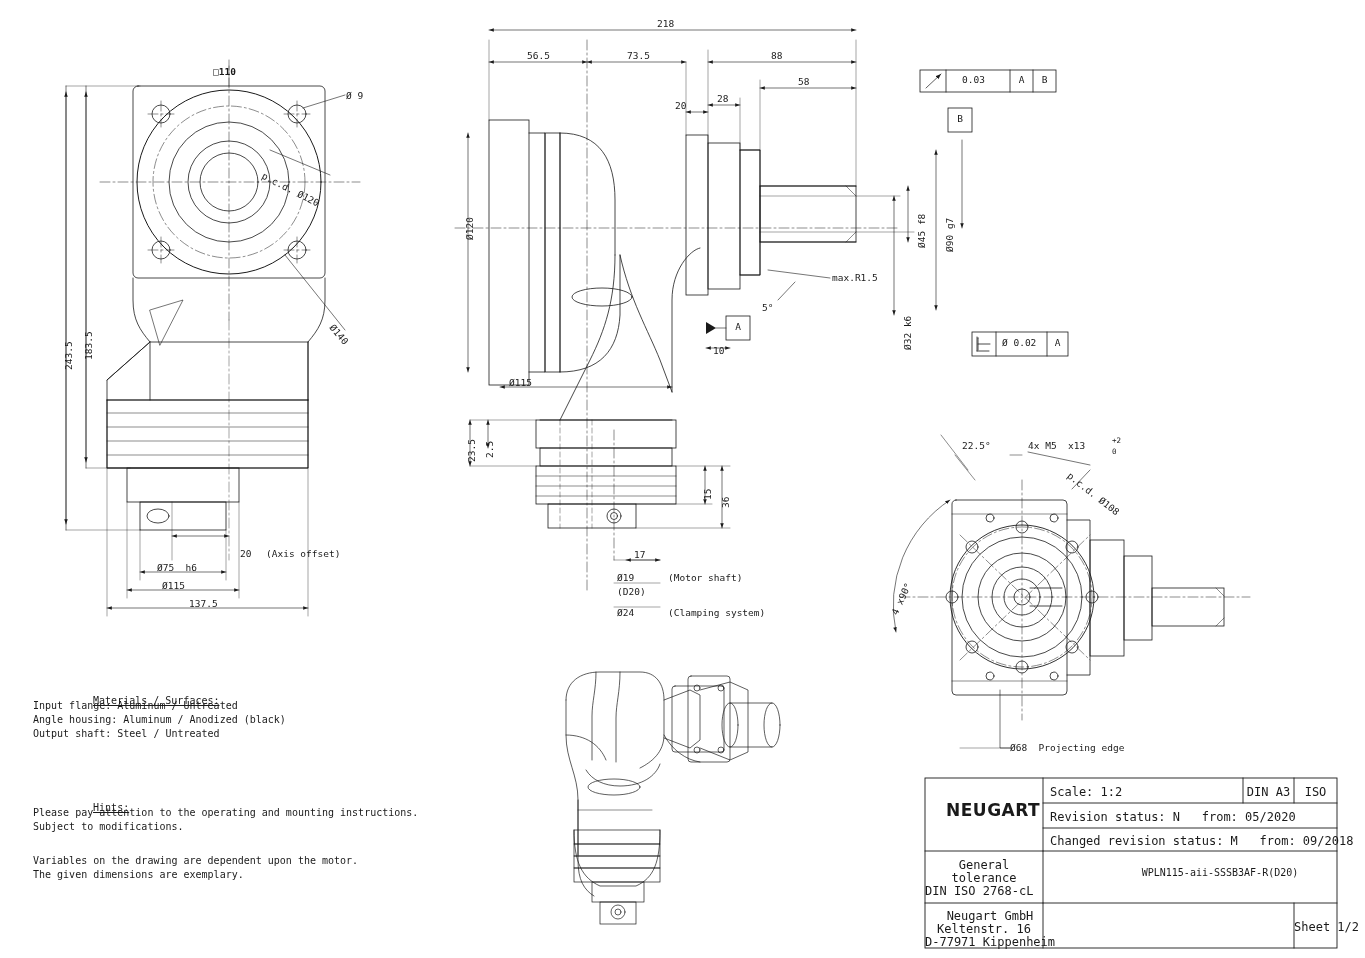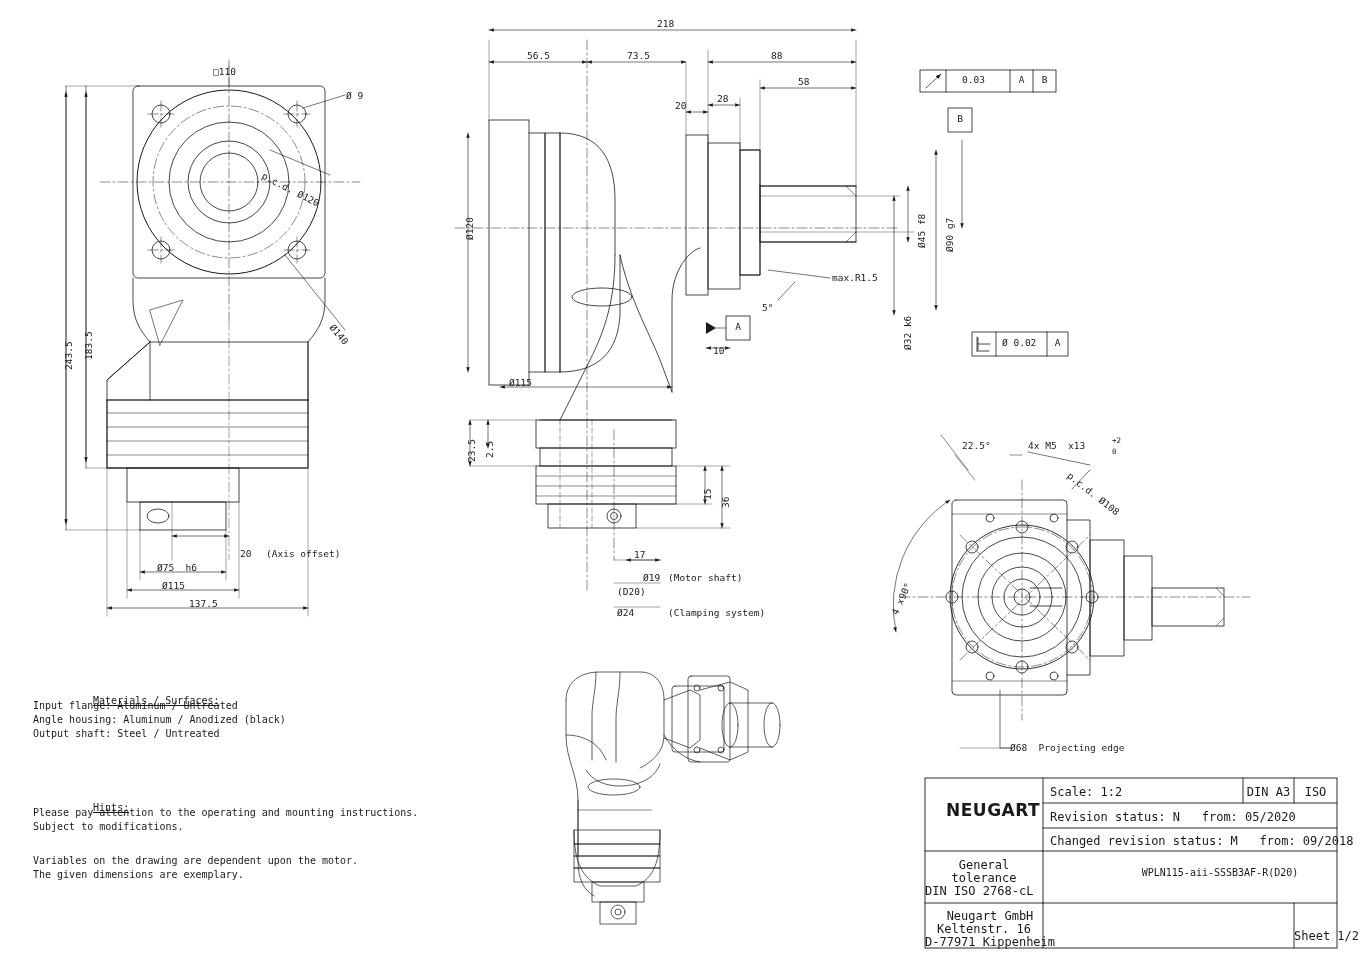--- a/index.html
+++ b/index.html
@@ -289,21 +289,21 @@
       <rect x="925" y="778" width="412" height="170"></rect>
       <path d="M1043 778 V948"></path>
       <path d="M1043 803 H1337 M1043 828 H1337 M1043 851 H1337 M1043 903 H1337"></path>
       <path d="M1243 778 V803 M1294 778 V803"></path>
       <path d="M925 851 H1043 M925 903 H1043"></path>
       <path d="M1294 903 V948"></path>
     </g>
   </g>
 </svg>
 
-<div class="txt" style="left:213px;top:66px;">□110</div>
+<div class="txt" style="left:213px;top:66px;font-weight:bold;">□110</div>
 <div class="txt" style="left:346px;top:90px;">Ø 9</div>
 <div class="txt" style="left:265px;top:170px;transform:rotate(27deg);transform-origin:0 0;">p.c.d. Ø120</div>
 <div class="txt" style="left:336px;top:322px;transform:rotate(50deg);transform-origin:0 0;">Ø140</div>
 <div class="txt rot90" style="left:63px;top:370px;">243.5</div>
 <div class="txt rot90" style="left:83px;top:360px;">183.5</div>
 <div class="txt" style="left:240px;top:548px;">20</div>
 <div class="txt" style="left:266px;top:548px;">(Axis offset)</div>
 <div class="txt" style="left:157px;top:562px;">Ø75  h6</div>
 <div class="txt" style="left:162px;top:580px;">Ø115</div>
 <div class="txt" style="left:189px;top:598px;">137.5</div>
@@ -328,21 +328,21 @@
 <div class="txt" style="left:962px;top:74px;">0.03</div>
 <div class="txt ctr" style="left:1010px;top:74px;width:23px;">A</div>
 <div class="txt ctr" style="left:1033px;top:74px;width:23px;">B</div>
 <div class="txt" style="left:1002px;top:337px;">Ø 0.02</div>
 <div class="txt ctr" style="left:1047px;top:337px;width:21px;">A</div>
 <div class="txt rot90" style="left:466px;top:462px;">23.5</div>
 <div class="txt rot90" style="left:484px;top:458px;">2.5</div>
 <div class="txt rot90" style="left:702px;top:500px;">15</div>
 <div class="txt rot90" style="left:720px;top:508px;">36</div>
 <div class="txt" style="left:634px;top:549px;">17</div>
-<div class="txt" style="left:643px;top:572px;">Ø19</div>
+<div class="txt" style="left:617px;top:572px;">Ø19</div>
 <div class="txt" style="left:668px;top:572px;">(Motor shaft)</div>
 <div class="txt" style="left:617px;top:586px;">(D20)</div>
 <div class="txt" style="left:617px;top:607px;">Ø24</div>
 <div class="txt" style="left:668px;top:607px;">(Clamping system)</div>
 
 <div class="txt" style="left:962px;top:440px;">22.5°</div>
 <div class="txt" style="left:889px;top:612px;transform:rotate(-65deg);transform-origin:0 0;">4 x90°</div>
 <div class="txt" style="left:1028px;top:440px;">4x M5  x13</div>
 <div class="txt xs" style="left:1112px;top:436px;">+2</div>
 <div class="txt xs" style="left:1112px;top:447px;">0</div>
@@ -371,15 +371,15 @@
 <div class="txt lg ctr" style="left:1294px;top:785px;width:43px;">ISO</div>
 <div class="txt lg" style="left:1050px;top:810px;">Revision status: N   from: 05/2020</div>
 <div class="txt lg" style="left:1050px;top:834px;">Changed revision status: M   from: 09/2018</div>
 <div class="txt lg ctr" style="left:925px;top:858px;width:118px;">General</div>
 <div class="txt lg ctr" style="left:925px;top:871px;width:118px;">tolerance</div>
 <div class="txt lg ctr" style="left:925px;top:884px;width:106px;">DIN ISO 2768-cL</div>
 <div class="txt ctr" style="left:1043px;top:867px;width:354px;font-size:10px;text-align:center;">WPLN115-aii-SSSB3AF-R(D20)</div>
 <div class="txt lg ctr" style="left:925px;top:909px;width:130px;">Neugart GmbH</div>
 <div class="txt lg ctr" style="left:925px;top:922px;width:118px;">Keltenstr. 16</div>
 <div class="txt lg ctr" style="left:925px;top:935px;width:98px;">D-77971 Kippenheim</div>
-<div class="txt lg ctr" style="left:1294px;top:920px;width:46px;margin-top:9px;">Sheet 1/2</div>
+<div class="txt lg ctr" style="left:1294px;top:920px;width:46px;">Sheet 1/2</div>
 
 </div>
 
 </body></html>

